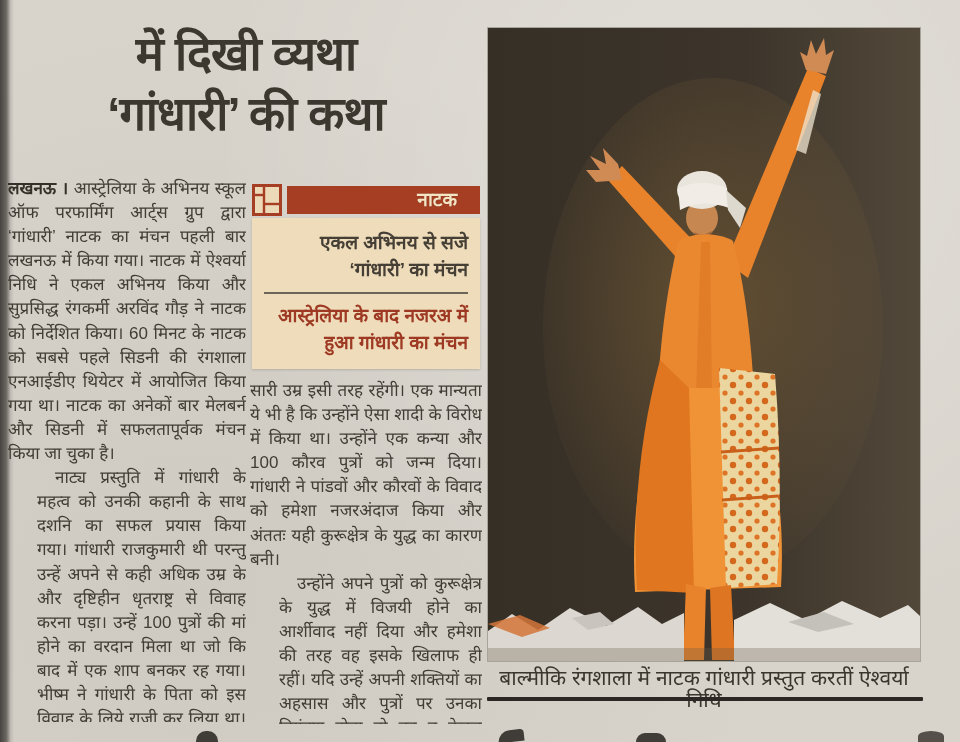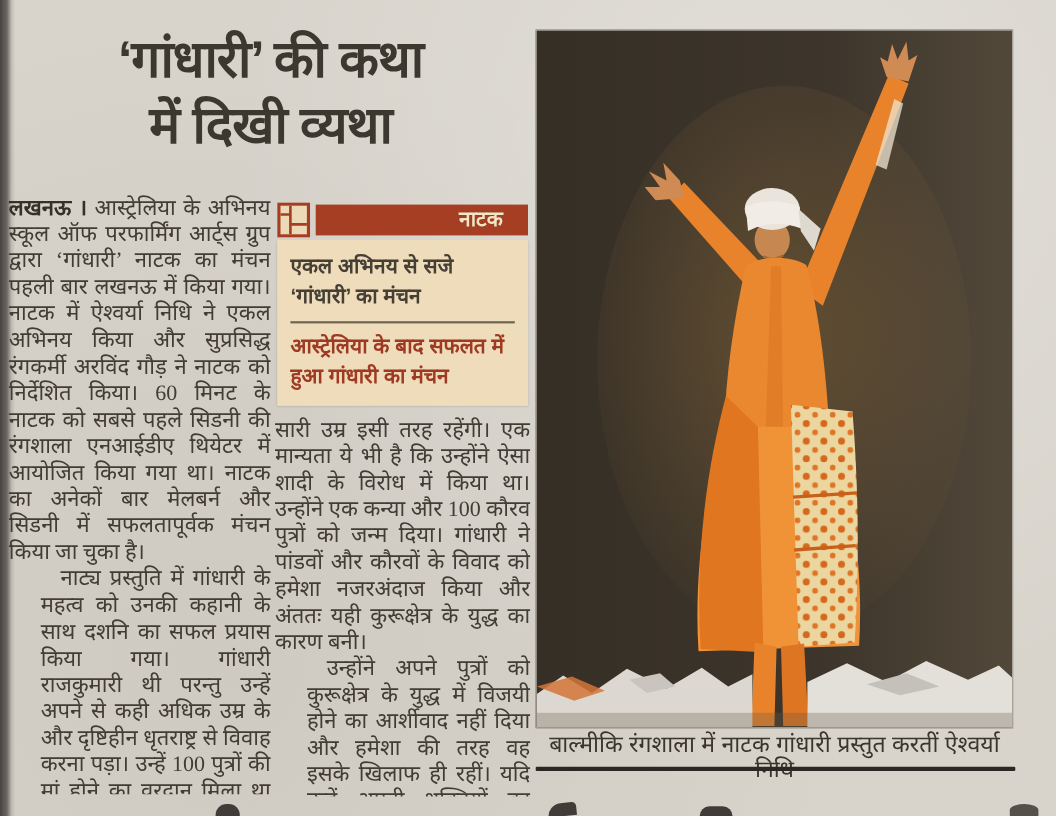--- a/index.html
+++ b/index.html
@@ -18,22 +18,22 @@
     position:absolute;left:0;top:0;width:14px;height:742px;
     background:linear-gradient(90deg,#47433f 0%,#6b6761 45%,rgba(150,146,140,.35) 75%,transparent 100%);
   }
   .headline{
     position:absolute;left:12px;top:24px;width:468px;
     font-size:47px;line-height:60px;font-weight:bold;
     color:#3c3830;letter-spacing:-1px;text-align:center;
   }
   .col{
     position:absolute;
-    font-size:20px;line-height:24.1px;
-    text-align:justify;color:#413c34;font-family:Liberation Serif, serif;
+    font-size:17px;line-height:24.1px;
+    text-align:justify;color:#413c34;
   }
   .col p{margin:0;}
   .col p + p{text-indent:18px;padding-left:29px;}
   #col1{left:8px;top:177px;width:238px;height:545px;overflow:hidden;}
   #col2{left:250px;top:379px;width:232px;height:345px;overflow:hidden;}
   .dateline{font-weight:bold;color:#353028;}
   
   .infobox{position:absolute;left:252px;top:184px;width:228px;}
   .infobox-head{position:relative;height:32px;}
   .infobox-icon{position:absolute;left:0;top:0;width:30px;height:32px;}
@@ -41,20 +41,21 @@
     position:absolute;left:35px;top:2px;right:0;height:28px;
     background:#a63e23;
     color:#f3e4c4;font-size:19px;font-weight:bold;line-height:28px;
     text-align:right;padding-right:23px;box-sizing:border-box;
     text-shadow:0 0 1px rgba(0,0,0,.3);
   }
   .infobox-panel{
     margin-top:2px;background:#eedcbb;
     padding:11px 12px 13px 12px;
     box-shadow:0 1px 2px rgba(90,80,60,.25);
+    text-align:right;
   }
   .infobox-h1{font-size:19px;line-height:27px;font-weight:bold;color:#463f36;}
   .infobox-divider{border:0;border-top:2px solid #6d6558;margin:9px 0 8px 0;}
   .infobox-h2{font-size:19px;line-height:27px;font-weight:bold;color:#9e3a23;}
   
   .photo{
     position:absolute;left:487px;top:27px;width:432px;height:633px;
     border:1px solid #a9a49a;background:#3a322a;
   }
   .photo svg{display:block;width:100%;height:100%;}
@@ -74,22 +75,22 @@
   .frag-d{left:918px;top:731px;width:26px;height:11px;border-radius:50% 50% 0 0;background:#55504a;}
 </style>
 </head>
 <body>
 
 <div id="page">
 
   <div class="scan-edge"></div>
 
   <div class="headline">
+    <div>में दिखी व्यथा</div>
     <div>‘गांधारी’ की कथा</div>
-    <div>में दिखी व्यथा</div>
   </div>
 
   <div id="col1" class="col">
     <p>
       <span class="dateline">लखनऊ ।</span>
       <span>आस्ट्रेलिया के अभिनय स्कूल ऑफ परफार्मिंग आर्ट्स ग्रुप द्वारा ‘गांधारी’ नाटक का मंचन पहली बार लखनऊ में किया गया। नाटक में ऐश्वर्या निधि ने एकल अभिनय किया और सुप्रसिद्ध रंगकर्मी अरविंद गौड़ ने नाटक को निर्देशित किया। 60 मिनट के नाटक को सबसे पहले सिडनी की रंगशाला एनआईडीए थियेटर में आयोजित किया गया था। नाटक का अनेकों बार मेलबर्न और सिडनी में सफलतापूर्वक मंचन किया जा चुका है।</span>
     </p>
     <p>नाट्य प्रस्तुति में गांधारी के महत्व को उनकी कहानी के साथ दशनि का सफल प्रयास किया गया। गांधारी राजकुमारी थी परन्तु उन्हें अपने से कही अधिक उम्र के और दृष्टिहीन धृतराष्ट्र से विवाह करना पड़ा। उन्हें 100 पुत्रों की मां होने का वरदान मिला था जो कि बाद में एक शाप बनकर रह गया। भीष्म ने गांधारी के पिता को इस विवाह के लिये राजी कर लिया था। विवाह से पहले गांधारी ने अपनी आंखों पर पट्टी बांध ली थी और प्रतिज्ञा की थी कि वह</p>
   </div>
 
@@ -101,21 +102,21 @@
         <line x1="3" y1="11" x2="12" y2="11" stroke="#a63e23" stroke-width="2.4"></line>
         <line x1="12" y1="20" x2="27" y2="20" stroke="#a63e23" stroke-width="2.4"></line>
       </svg>
       <div class="infobox-bar">
         <span>नाटक</span>
       </div>
     </div>
     <div class="infobox-panel">
       <div class="infobox-h1">एकल अभिनय से सजे ‘गांधारी’ का मंचन</div>
       <hr class="infobox-divider">
-      <div class="infobox-h2">आस्ट्रेलिया के बाद सफलत में हुआ गांधारी का मंचन</div>
+      <div class="infobox-h2">आस्ट्रेलिया के बाद नजरअ में हुआ गांधारी का मंचन</div>
     </div>
   </div>
 
   <div id="col2" class="col">
     <p>सारी उम्र इसी तरह रहेंगी। एक मान्यता ये भी है कि उन्होंने ऐसा शादी के विरोध में किया था। उन्होंने एक कन्या और 100 कौरव पुत्रों को जन्म दिया। गांधारी ने पांडवों और कौरवों के विवाद को हमेशा नजरअंदाज किया और अंततः यही कुरूक्षेत्र के युद्ध का कारण बनी।</p>
     <p>उन्होंने अपने पुत्रों को कुरूक्षेत्र के युद्ध में विजयी होने का आर्शीवाद नहीं दिया और हमेशा की तरह वह इसके खिलाफ ही रहीं। यदि उन्हें अपनी शक्तियों का अहसास और पुत्रों पर उनका नियंत्रण होता तो वह न केवल कुरूक्षेत्र के युद्ध को बल्कि अपने पुत्रों की मौत को भी टाल सकती थीं।</p>
   </div>
 
   <div class="photo">
     <svg viewBox="0 0 432 633" preserveAspectRatio="none">

